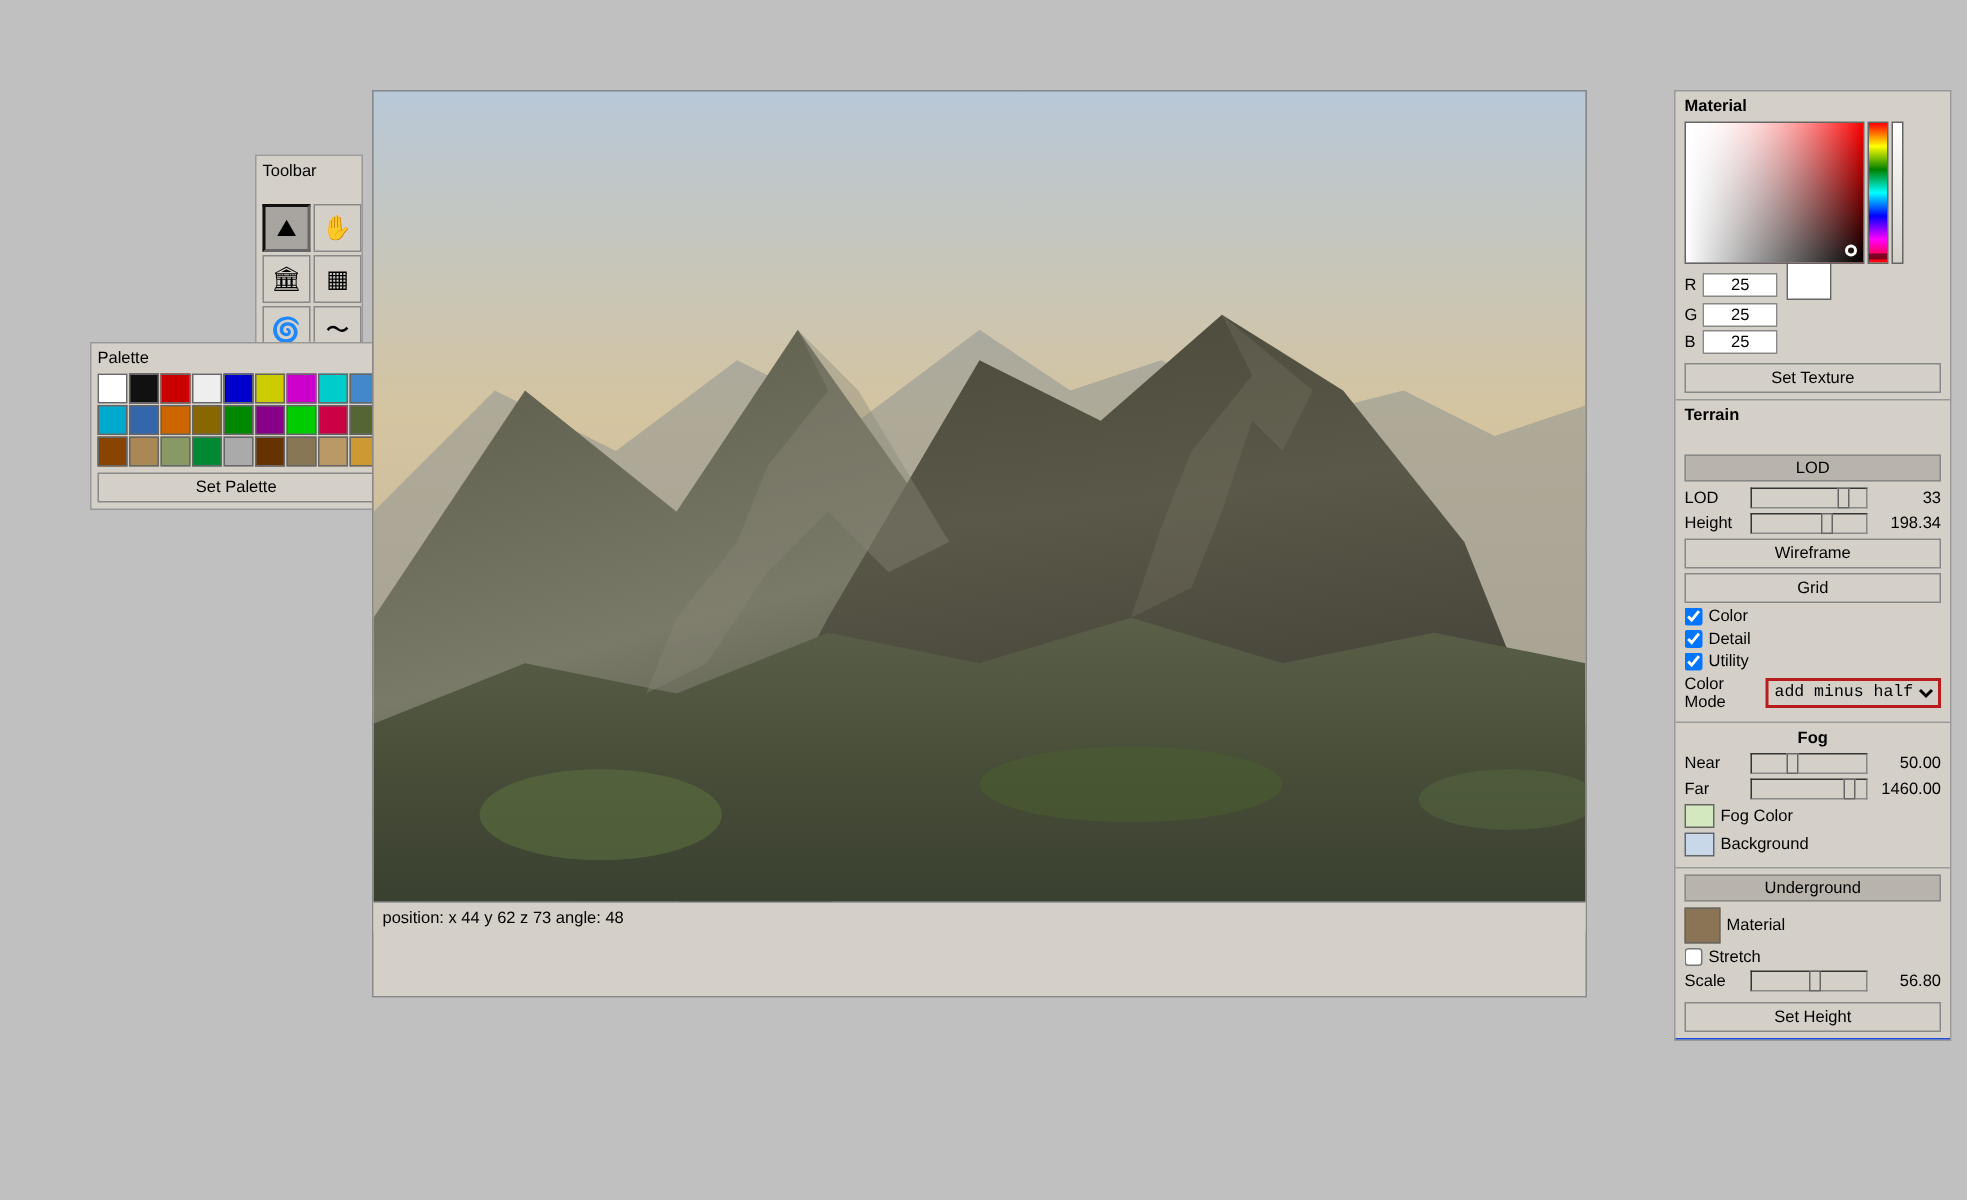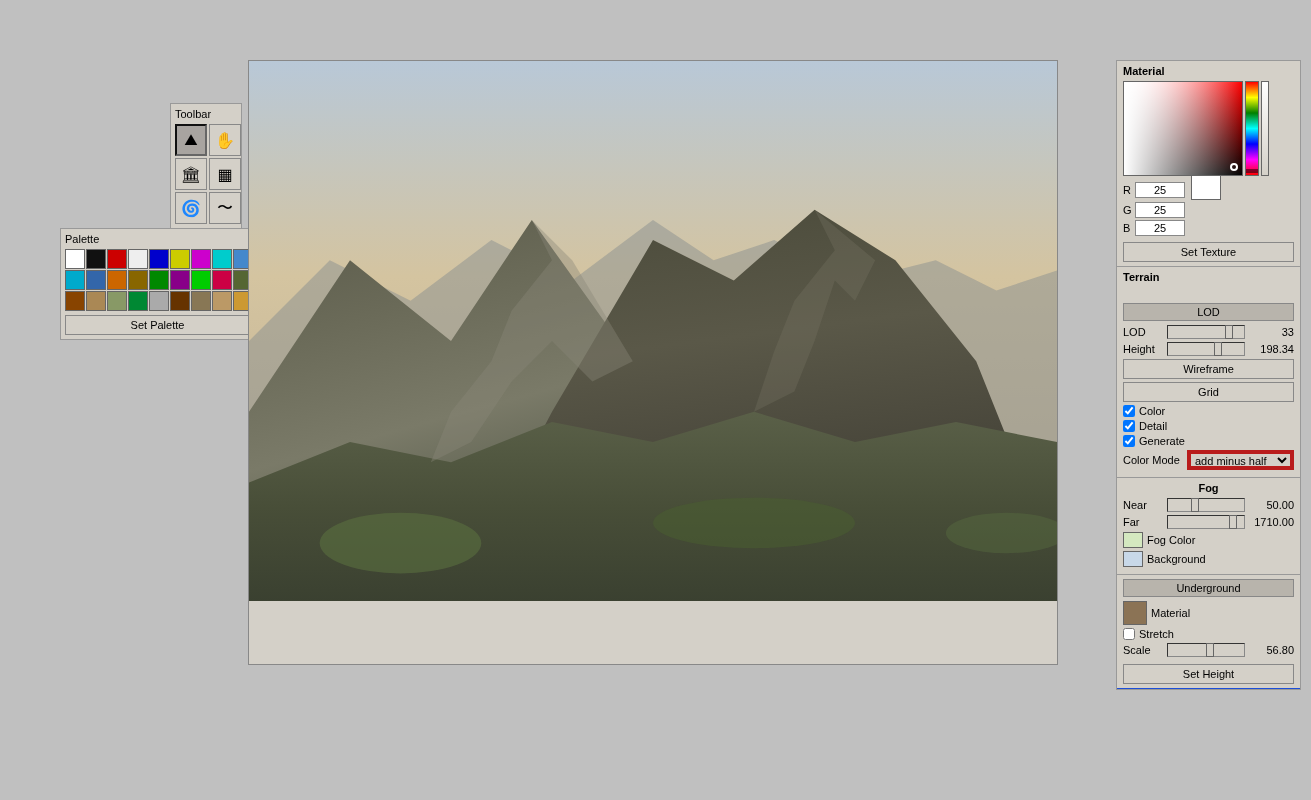--- a/index.html
+++ b/index.html
@@ -104,21 +104,21 @@
       position: absolute;
       left: 170px;
       top: 103px;
       width: 72px;
       background: #d4d0c8;
       border: 1px solid #999;
       padding: 4px;
     }
     .toolbar-title {
       font-size: 11px;
-      margin-bottom: 4px;
+      margin-bottom: 16px;
       font-weight: normal;
     }
     .toolbar-grid {
       display: grid;
       grid-template-columns: 1fr 1fr;
       gap: 2px;
     }
     .tool-btn {
       width: 32px;
       height: 32px;
@@ -317,21 +317,22 @@
     }
     .color-mode-label {
       font-size: 11px;
       width: 60px;
     }
     .color-mode-select {
       flex: 1;
       font-size: 11px;
       height: 20px;
       background: #d4d0c8;
-      border: 4px solid #b91c1c;
+      border: 2px solid #b91c1c;
+      font-family: Liberation Mono, monospace;
     }
 
     
     .fog-section {
       padding: 4px 6px;
       border-bottom: 1px solid #999;
     }
     .fog-title {
       text-align: center;
       font-size: 11px;
@@ -471,20 +472,23 @@
       <polygon points="0,420 100,380 200,400 300,360 400,380 500,350 600,380 700,360 800,380 800,540 0,540" fill="url(#groundGrad)"></polygon>
 
       <ellipse cx="150" cy="480" rx="80" ry="30" fill="#5a7040" opacity="0.6"></ellipse>
       <ellipse cx="500" cy="460" rx="100" ry="25" fill="#4a6030" opacity="0.5"></ellipse>
       <ellipse cx="750" cy="470" rx="60" ry="20" fill="#5a7040" opacity="0.4"></ellipse>
 
       <polygon points="280,160 300,200 260,250 240,300 200,350 180,400 220,380 260,320 300,280 340,320 380,300 320,200" fill="#8a8878" opacity="0.4"></polygon>
       <polygon points="560,150 580,190 540,240 520,290 500,350 540,330 560,280 580,220 600,240 620,200" fill="#7a7868" opacity="0.3"></polygon>
     </svg>
   </div>
+  <div class="status-bar">
+    <span>position: x 44  y 62  z 73  angle:  48</span>
+  </div>
 </div>
 
 <div class="right-panel">
 
   <div class="panel-section">
     <div class="panel-section-title">Material</div>
     <div class="color-picker-area">
       <div style="position:relative; width:120px; height:95px;">
         <div style="width:120px; height:95px; background: linear-gradient(to right, white, red); border:1px solid #666; position:relative; overflow:hidden; cursor:crosshair;">
           <div style="position:absolute; top:0; left:0; width:100%; height:100%; background: linear-gradient(to bottom, transparent, black);"></div>
@@ -538,21 +542,21 @@
     <div class="checkbox-row">
       <input type="checkbox" checked="" style="">
       <span>Color</span>
     </div>
     <div class="checkbox-row">
       <input type="checkbox" checked="" style="">
       <span>Detail</span>
     </div>
     <div class="checkbox-row">
       <input type="checkbox" checked="" style="">
-      <span>Generate</span>
+      <span>Utility</span>
     </div>
     <div class="color-mode-row">
       <span class="color-mode-label">Color Mode</span>
       <select class="color-mode-select">
         <option>add minus half</option>
         <option>multiply</option>
         <option>add</option>
         <option>subtract</option>
       </select>
     </div>
@@ -565,21 +569,21 @@
       <div class="slider-track">
         <div class="slider-thumb" style="left:30%;"></div>
       </div>
       <span class="slider-value">50.00</span>
     </div>
     <div class="slider-row">
       <span class="slider-label">Far</span>
       <div class="slider-track">
         <div class="slider-thumb" style="left:80%;"></div>
       </div>
-      <span class="slider-value">1710.00</span>
+      <span class="slider-value">1460.00</span>
     </div>
     <div class="color-swatch-row">
       <div class="swatch" id="fog-swatch" style="background: rgb(212, 232, 192);"></div>
       <span>Fog Color</span>
     </div>
     <div class="color-swatch-row">
       <div class="swatch" id="bg-swatch" style="background: rgb(200, 216, 232);"></div>
       <span>Background</span>
     </div>
   </div>

